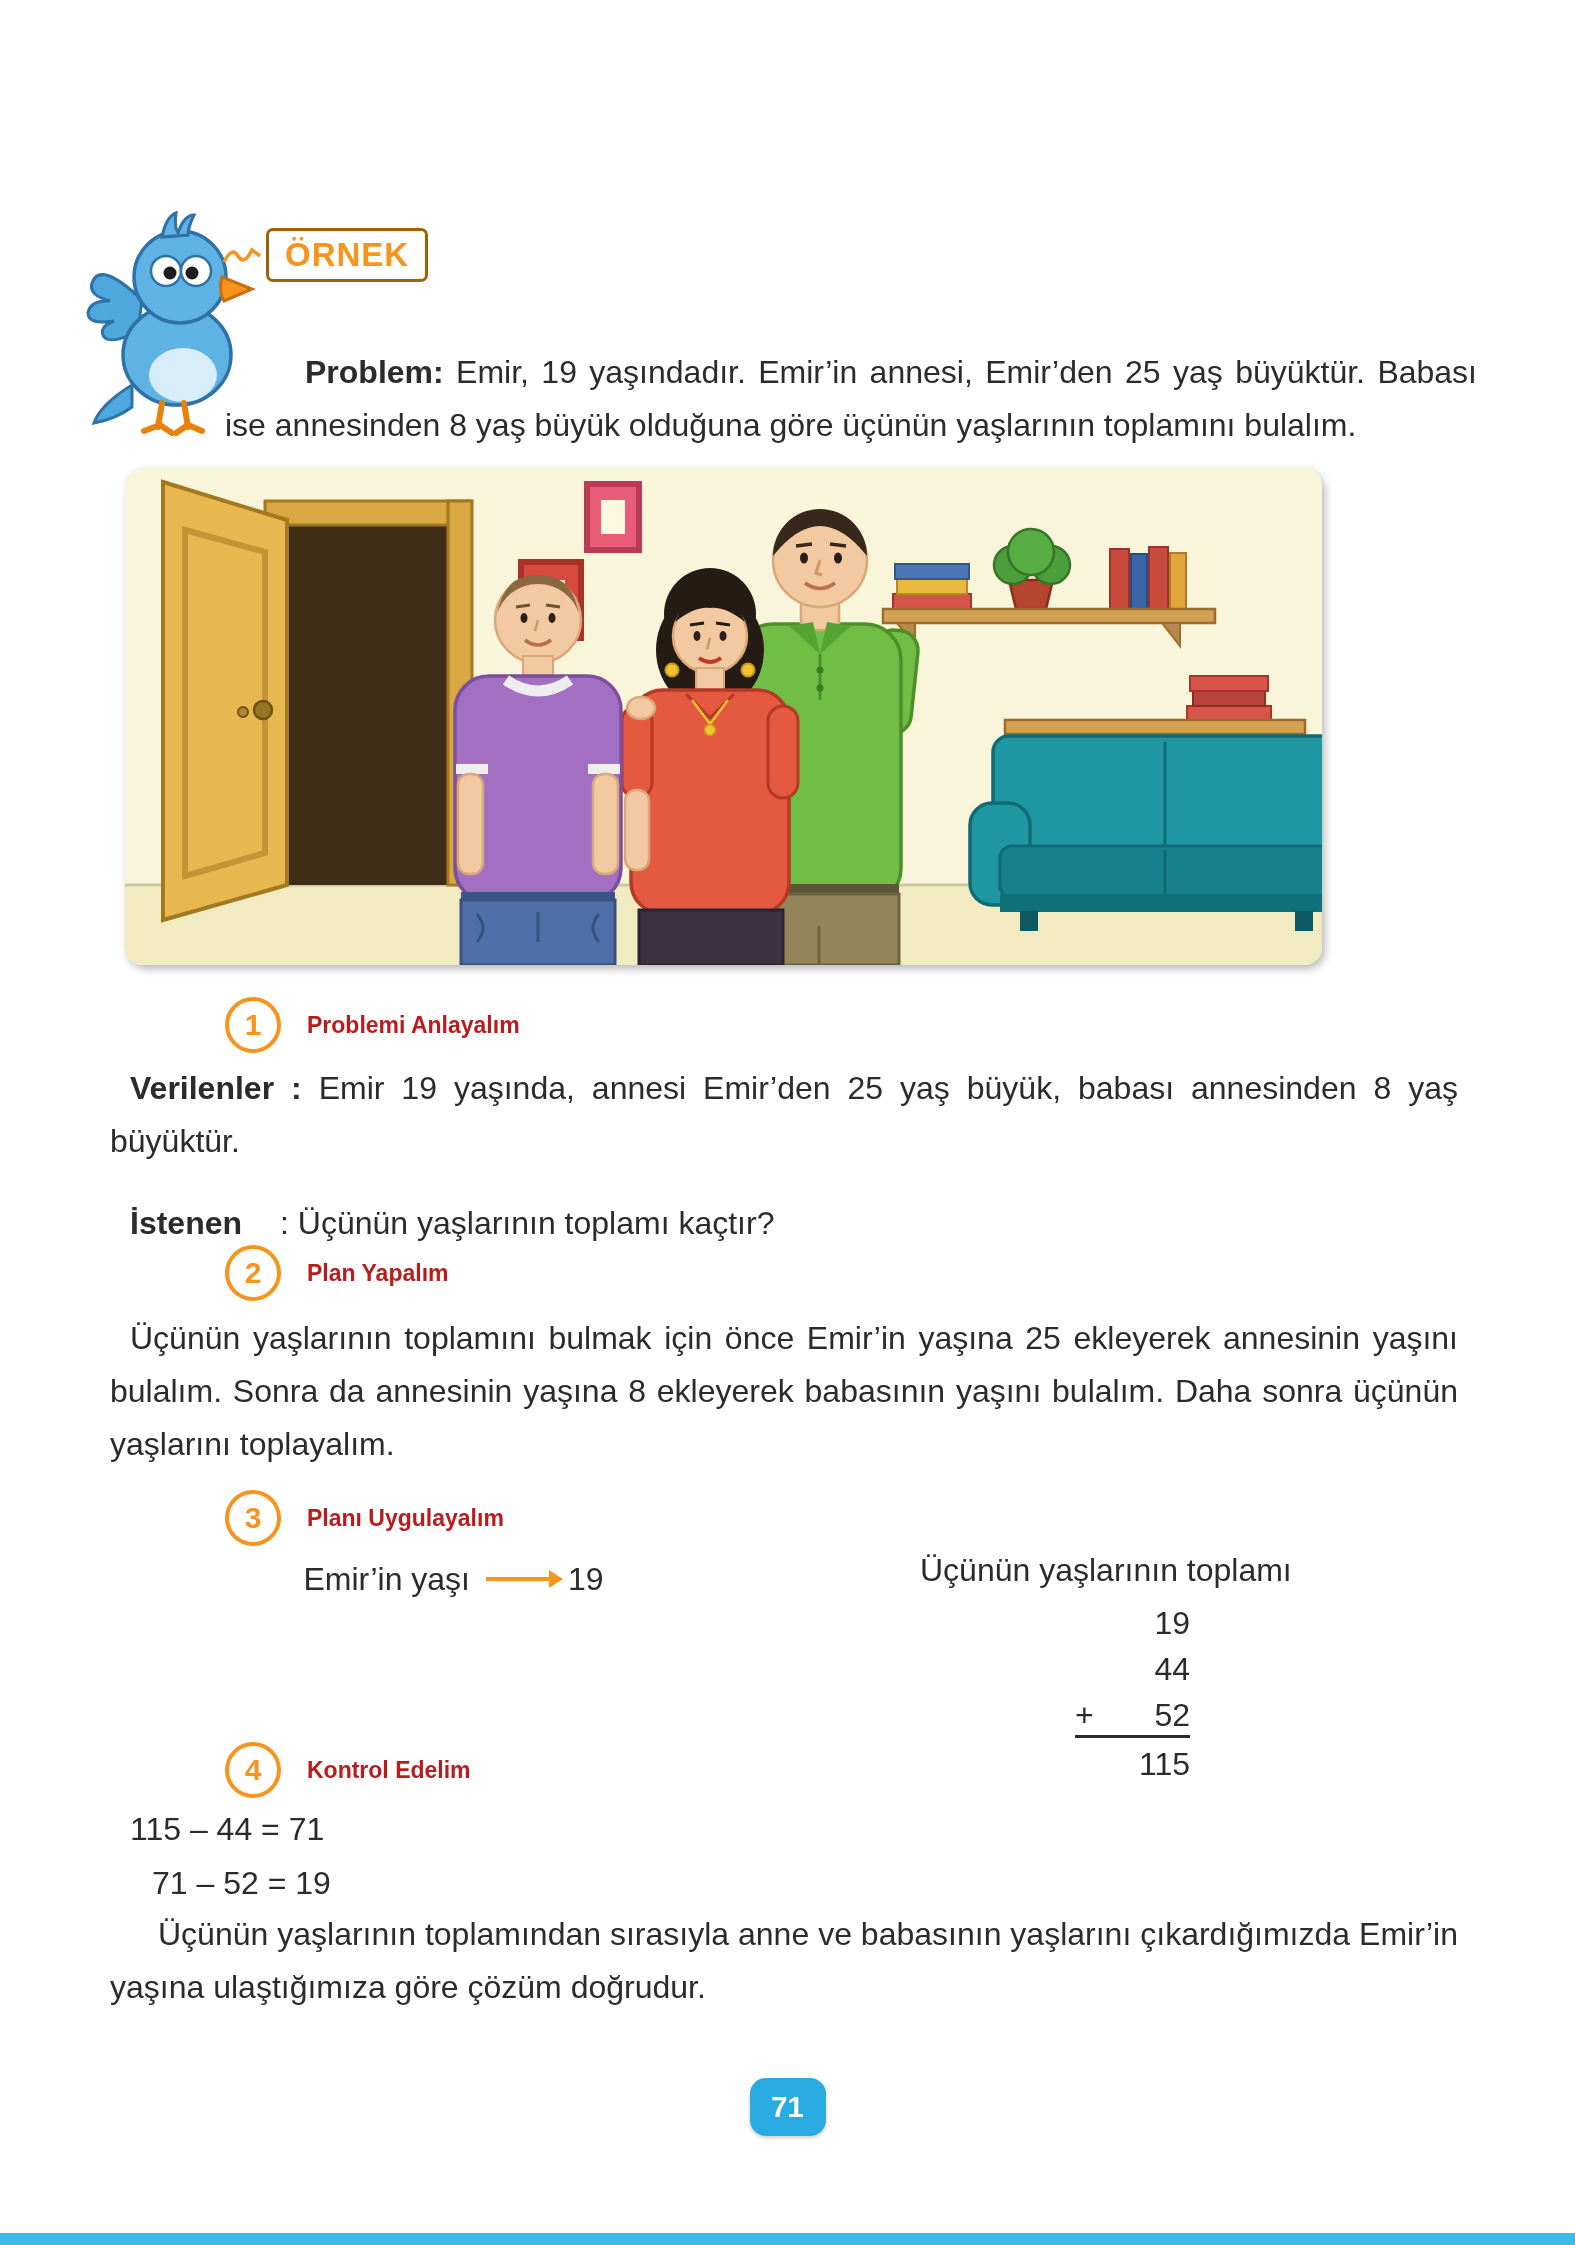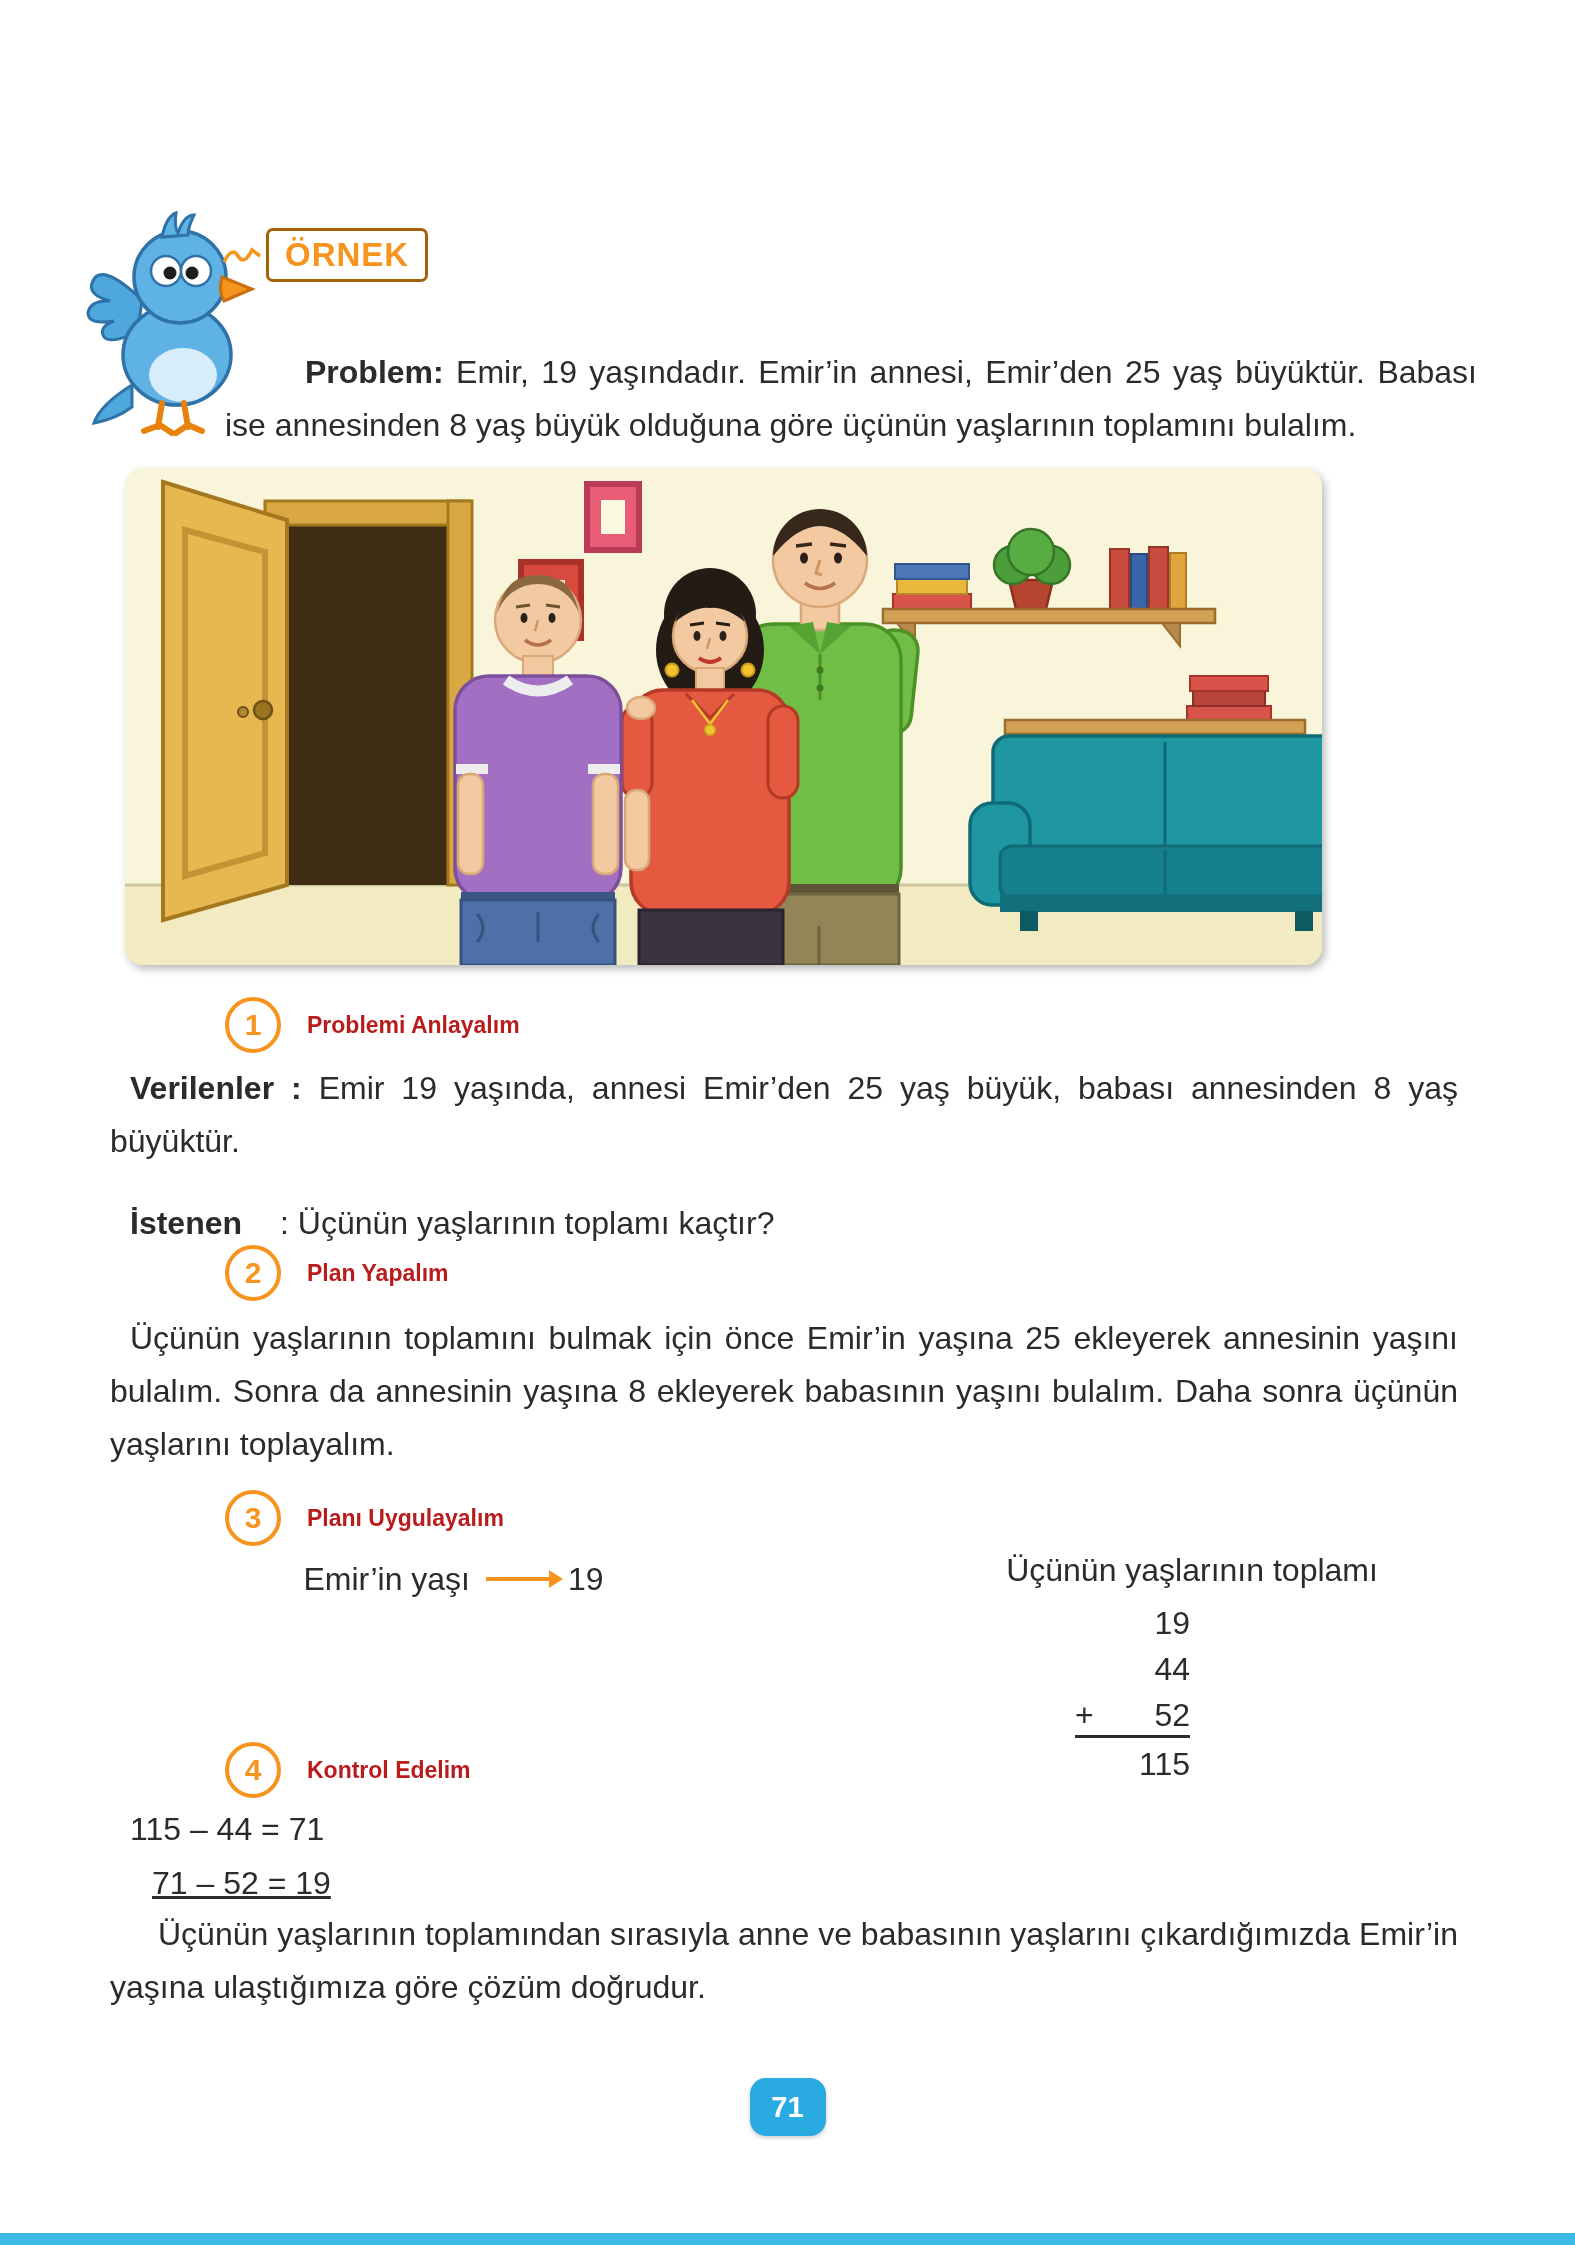--- a/index.html
+++ b/index.html
@@ -49,30 +49,30 @@
   .step { display:flex; align-items:center; height:54px; }
   .step-left { width:320px; text-align:right; }
   .arrow {
     display:inline-block; width:64px; height:4px; background:#F7941E;
     position:relative; margin:0 18px 0 16px; flex:0 0 auto;
   }
   .arrow::after {
     content:''; position:absolute; right:-13px; top:-7px;
     border-left:14px solid #F7941E; border-top:9px solid transparent; border-bottom:9px solid transparent;
   }
-  .sum-title { left:972px; top:1552px; width:440px; text-align:center; font-size:32px; }
+  .sum-title { left:920px; top:1552px; width:440px; text-align:left; font-size:32px; }
   .addition { left:1075px; top:1600px; width:115px; font-size:32px; }
   .add-row { text-align:right; height:46px; line-height:46px; }
   .plus-row { position:relative; border-bottom:3px solid #2B2B2B; }
   .plus-sign { position:absolute; left:0; }
   .add-result { text-align:right; height:52px; line-height:52px; }
 
   
   .check-lines { left:130px; top:1802px; font-size:32px; line-height:54px; }
-  .check-line-2 { margin-left:22px;text-decoration:underline; }
+  .check-line-2 { margin-left:22px; }
 
   
   .page-badge {
     left:50%; top:2078px; transform:translateX(-50%);
     width:76px; height:58px; border-radius:16px; background:#29ABE2;
     color:#fff; font-weight:bold; font-size:29px;
     display:flex; align-items:center; justify-content:center;
     box-shadow:0 2px 4px rgba(0,0,0,0.2);
   }
   .bottom-edge { left:0; bottom:0; width:100%; height:12px; background:#3FB9E6; }

